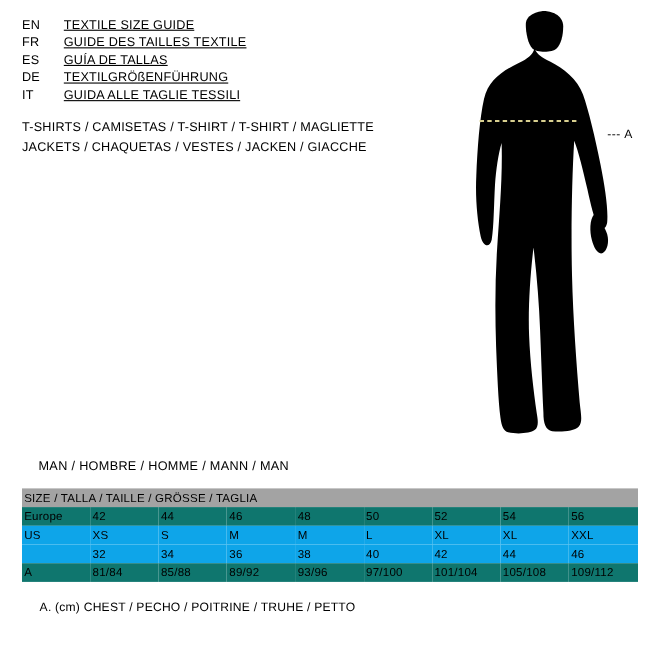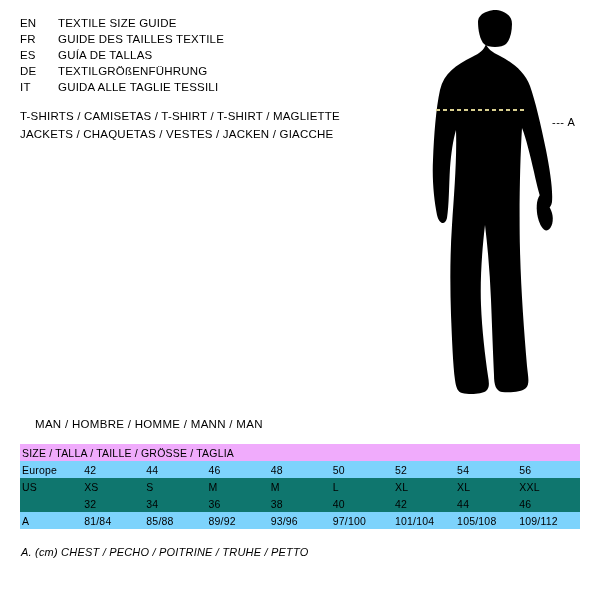--- a/index.html
+++ b/index.html
@@ -37,20 +37,21 @@
     font-size: 11.5px;
     letter-spacing: 0.2px;
   }
   .lang-code {
     width: 38px;
     flex: 0 0 38px;
   }
   .lang-name {
     flex: 1 1 auto;
     white-space: nowrap;
+    text-decoration: underline;
   }
 
   
   .garment-block {
     position: absolute;
     left: 20px;
     top: 110px;
     width: 400px;
   }
   .garment-line {
@@ -98,48 +99,47 @@
     font-size: 10.5px;
     table-layout: fixed;
   }
   table.size-table td {
     height: 17px;
     padding: 0;
     vertical-align: middle;
     letter-spacing: 0.2px;
   }
   tr.header-row td {
-    background: #f0abfc;
+    background: #a3a3a3;
     color: #000;
     font-size: 10.5px;
     letter-spacing: 0.2px;
   }
   tr.row-shaded td {
+    background: #0ea5e9;
+    margin-left: 12px;
+  }
+  tr.row-plain td {
     background: #0f766e;
-    margin-left: 12px;
-  }
-  tr.row-plain td {
-    background: #7dd3fc;
   }
   .col-label {
     width: 84px;
     padding-left: 2px !important;
   }
   .cell {
     text-align: left;
     padding-left: 2px !important;
   }
   .footnote {
     position: absolute;
-    left: 21px;
+    left: 36px;
     top: 546px;
     font-size: 11px;
     letter-spacing: 0.2px;
     white-space: nowrap;
-    font-style: italic;
   }
 </style>
 </head>
 <body>
 
 <div class="page">
 
   <div class="lang-block">
     <div class="lang-row">
       <span class="lang-code">EN</span>

